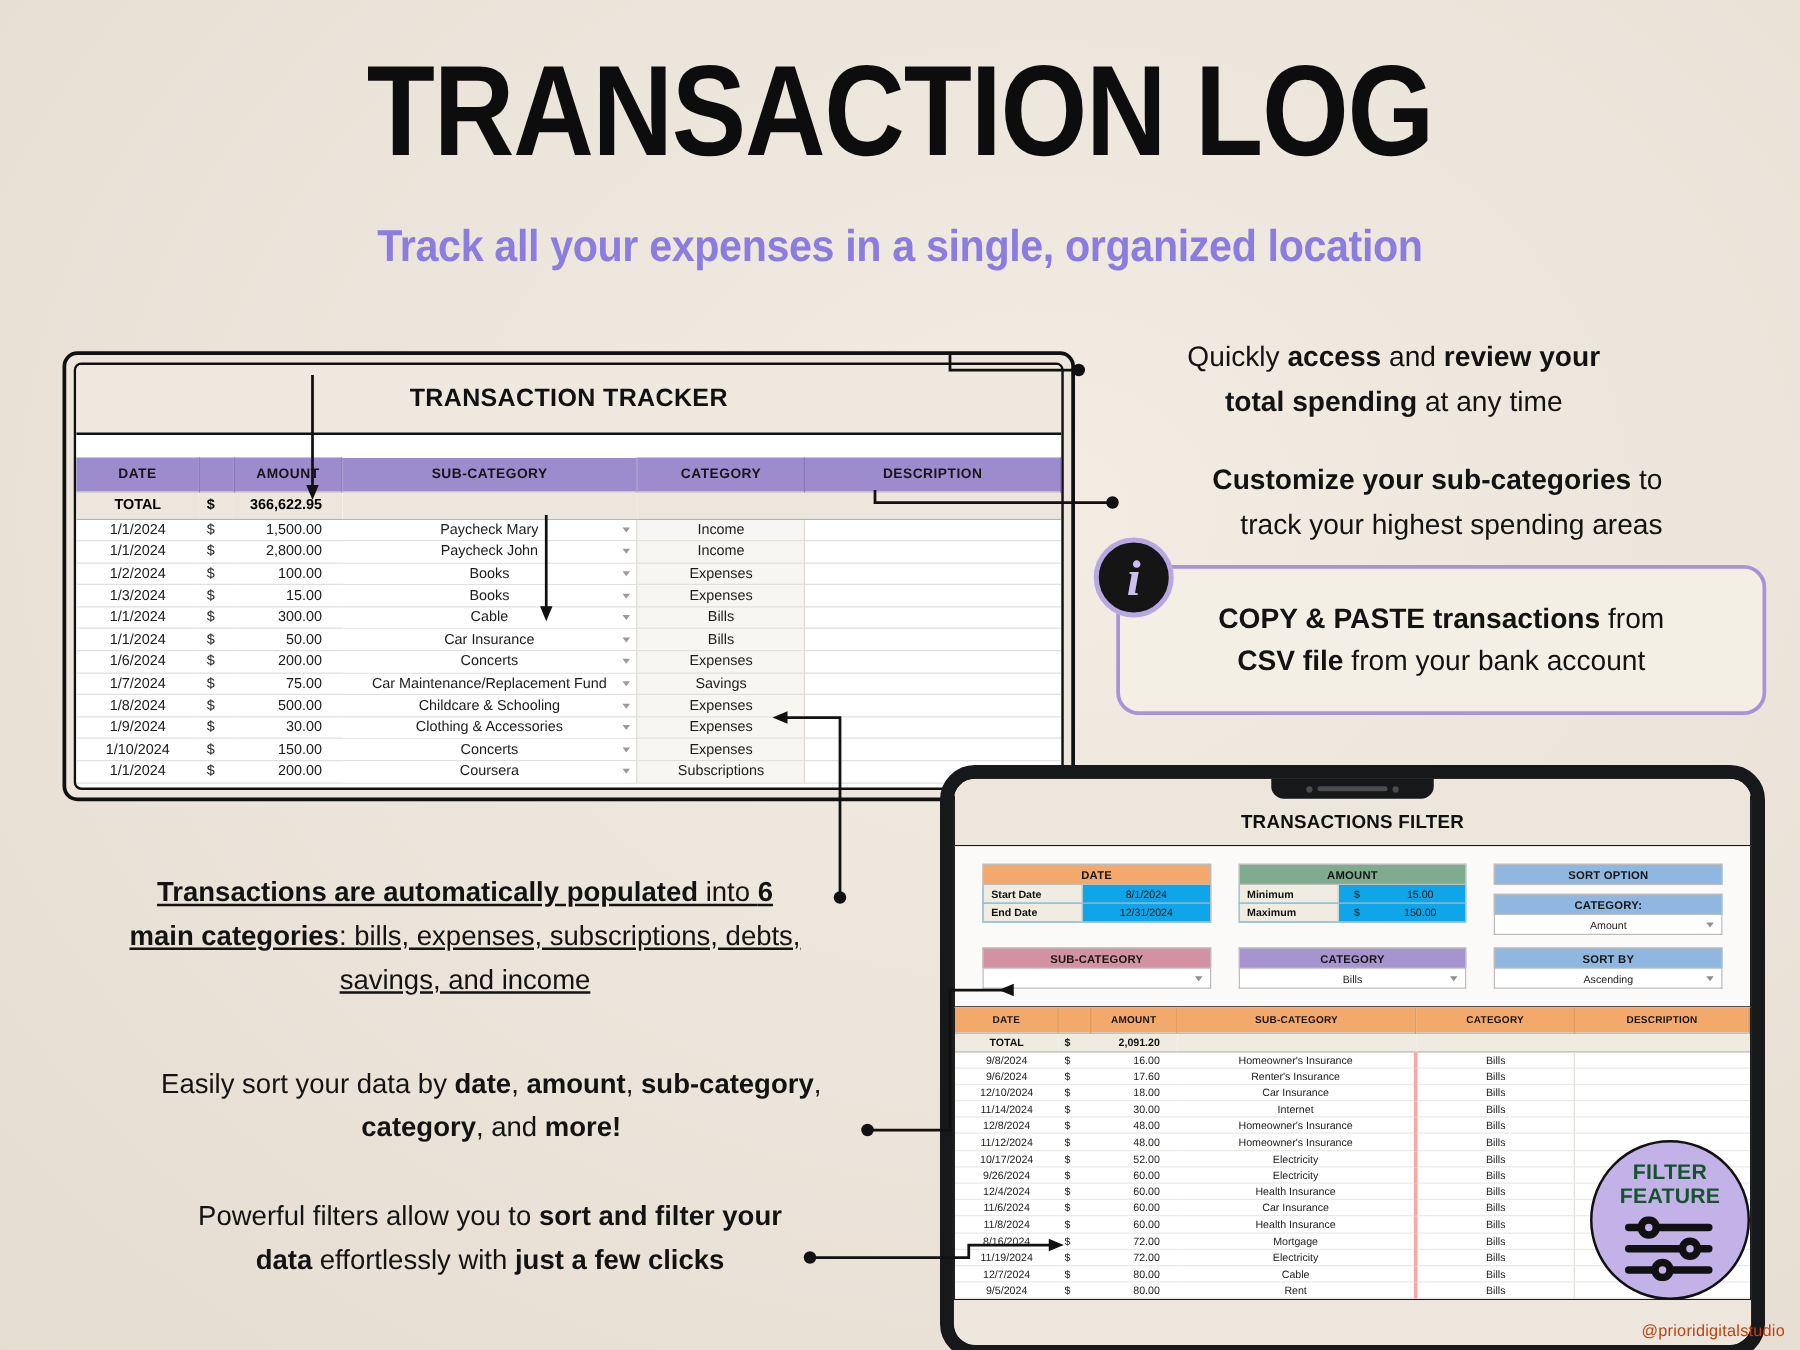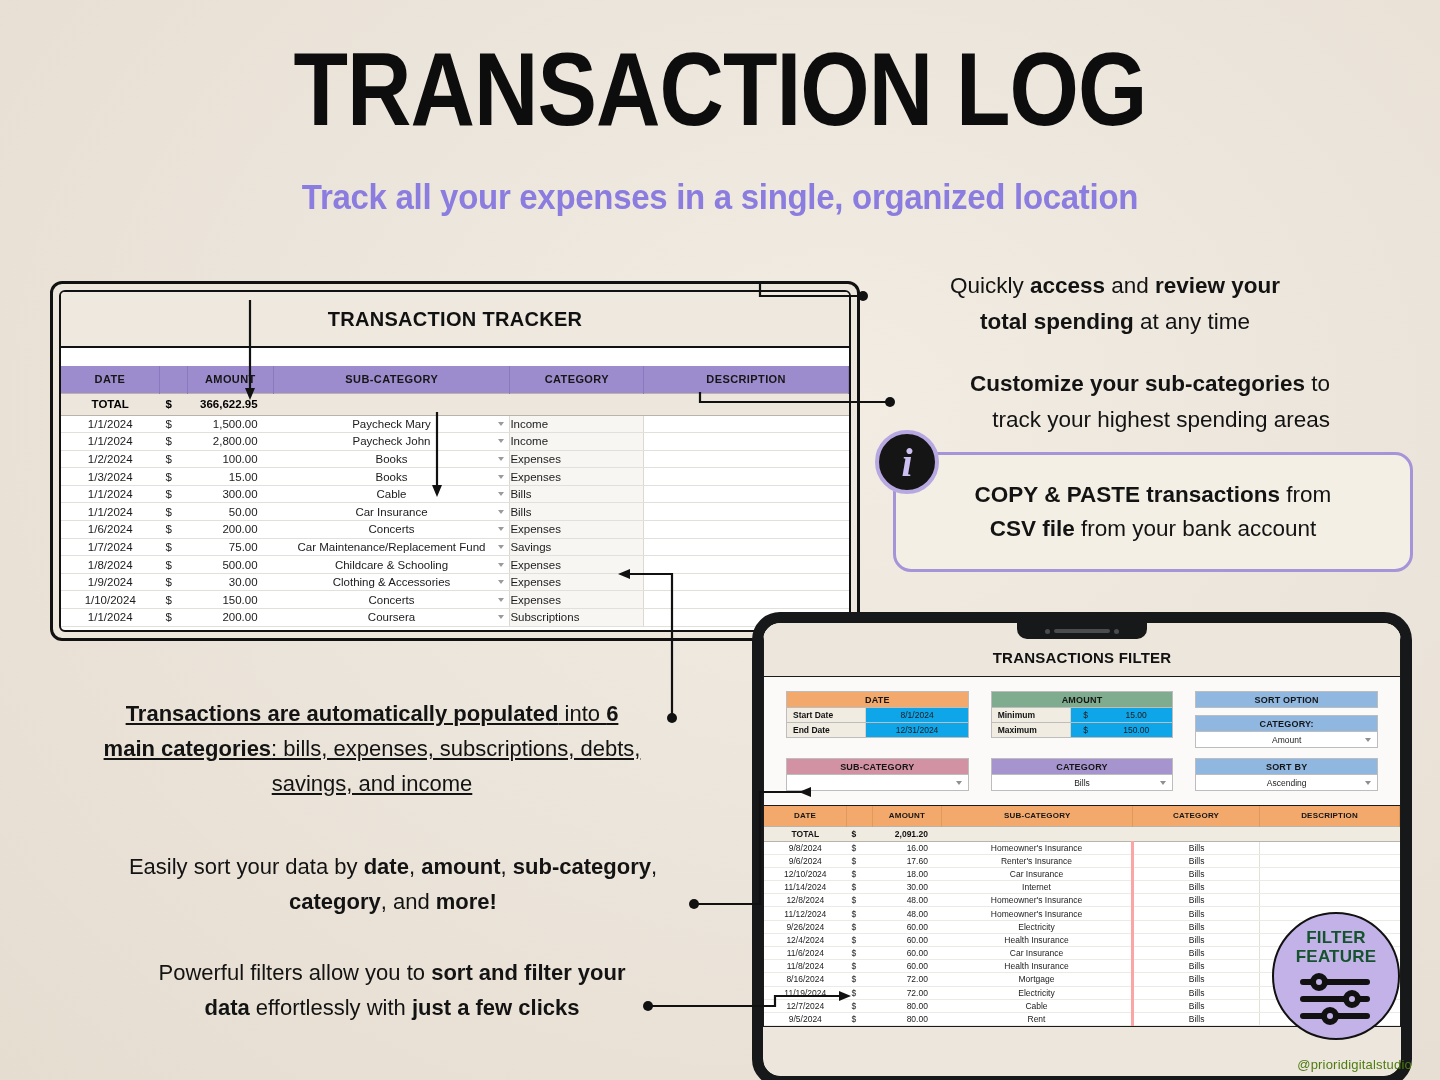--- a/index.html
+++ b/index.html
@@ -82,21 +82,21 @@
   }
   .lap-row td {
     font-size: 11.5px; height: 17.6px;
     border-bottom: 1px solid #e2e0db;
     color: #1b1b1b; background: #fff;
   }
   .c-date { width: 12.5%; text-align: center; }
   .c-cur  { width: 3.5%;  text-align: left; padding-left: 6px !important; }
   .c-amt  { width: 11%;   text-align: right; padding-right: 16px !important; }
   .c-sub  { width: 30%;   text-align: center; border-right: 1px solid #ddd9d2; position: relative; }
-  .c-cat  { width: 17%;   text-align: left; background: #f7f6f3 !important; border-right: 1px solid #ddd9d2; }
+  .c-cat  { width: 17%;   text-align: center; background: #f7f6f3 !important; border-right: 1px solid #ddd9d2; }
   .c-desc { width: 26%; }
   .lap-row .c-cat { background: #f7f6f3; }
   .dd-caret {
     position: absolute; right: 5px; top: 50%; transform: translateY(-50%);
     width: 0; height: 0;
     border-left: 3.5px solid transparent;
     border-right: 3.5px solid transparent;
     border-top: 4px solid #9a9a9a;
   }
 
@@ -232,22 +232,22 @@
     background: #c3b2e8; border: 2.5px solid #111;
     display: flex; flex-direction: column; align-items: center;
     padding-top: 14px; z-index: 20;
   }
   .filter-badge .fb-line {
     font-size: 17px; font-weight: 700; color: #14532d; line-height: 1.12; letter-spacing: 0.2px;
   }
   .fb-icon { margin-top: 7px; }
 
   .watermark {
-    position: absolute; right: 28px; bottom: 8px;
-    font-size: 13px; color: #4d7c0f; letter-spacing: 0.2px; margin-left: 44px;
+    position: absolute; right: 12px; bottom: 8px;
+    font-size: 13px; color: #c2410c; letter-spacing: 0.2px; margin-left: 44px;
   }
 
   svg.conn { position: absolute; left: 0; top: 0; width: 1440px; height: 1080px; pointer-events: none; z-index: 10; }
 </style>
 </head>
 <body>
 
 <div class="page-title">TRANSACTION LOG</div>
 <div class="page-subtitle">Track all your expenses in a single, organized location</div>
 
@@ -515,20 +515,28 @@
             </tr>
             <tr class="tab-row">
               <td class="t-date">11/12/2024</td>
               <td class="t-cur">$</td>
               <td class="t-amt">48.00</td>
               <td class="t-sub">Homeowner's Insurance</td>
               <td class="t-cat">Bills</td>
               <td class="t-desc"></td>
             </tr>
             <tr class="tab-row">
+              <td class="t-date">10/17/2024</td>
+              <td class="t-cur">$</td>
+              <td class="t-amt">52.00</td>
+              <td class="t-sub">Electricity</td>
+              <td class="t-cat">Bills</td>
+              <td class="t-desc"></td>
+            </tr>
+            <tr class="tab-row">
               <td class="t-date">9/26/2024</td>
               <td class="t-cur">$</td>
               <td class="t-amt">60.00</td>
               <td class="t-sub">Electricity</td>
               <td class="t-cat">Bills</td>
               <td class="t-desc"></td>
             </tr>
             <tr class="tab-row">
               <td class="t-date">12/4/2024</td>
               <td class="t-cur">$</td>

